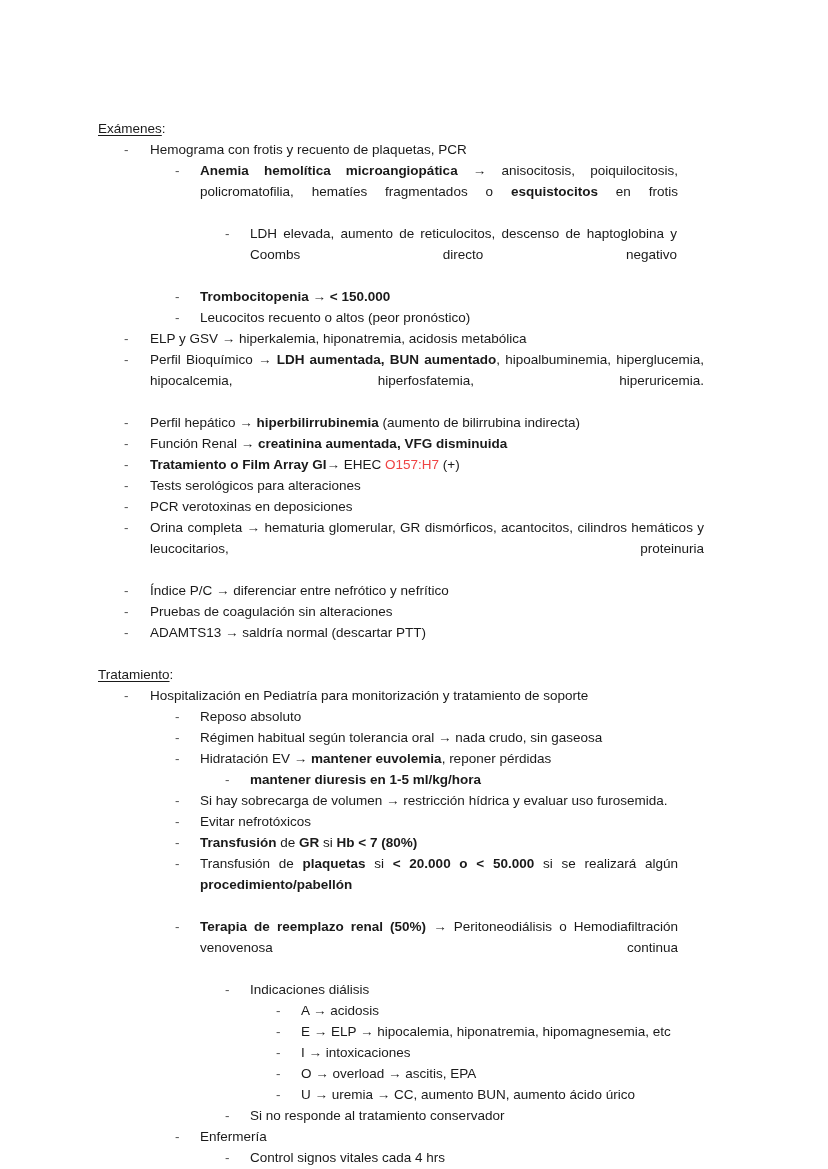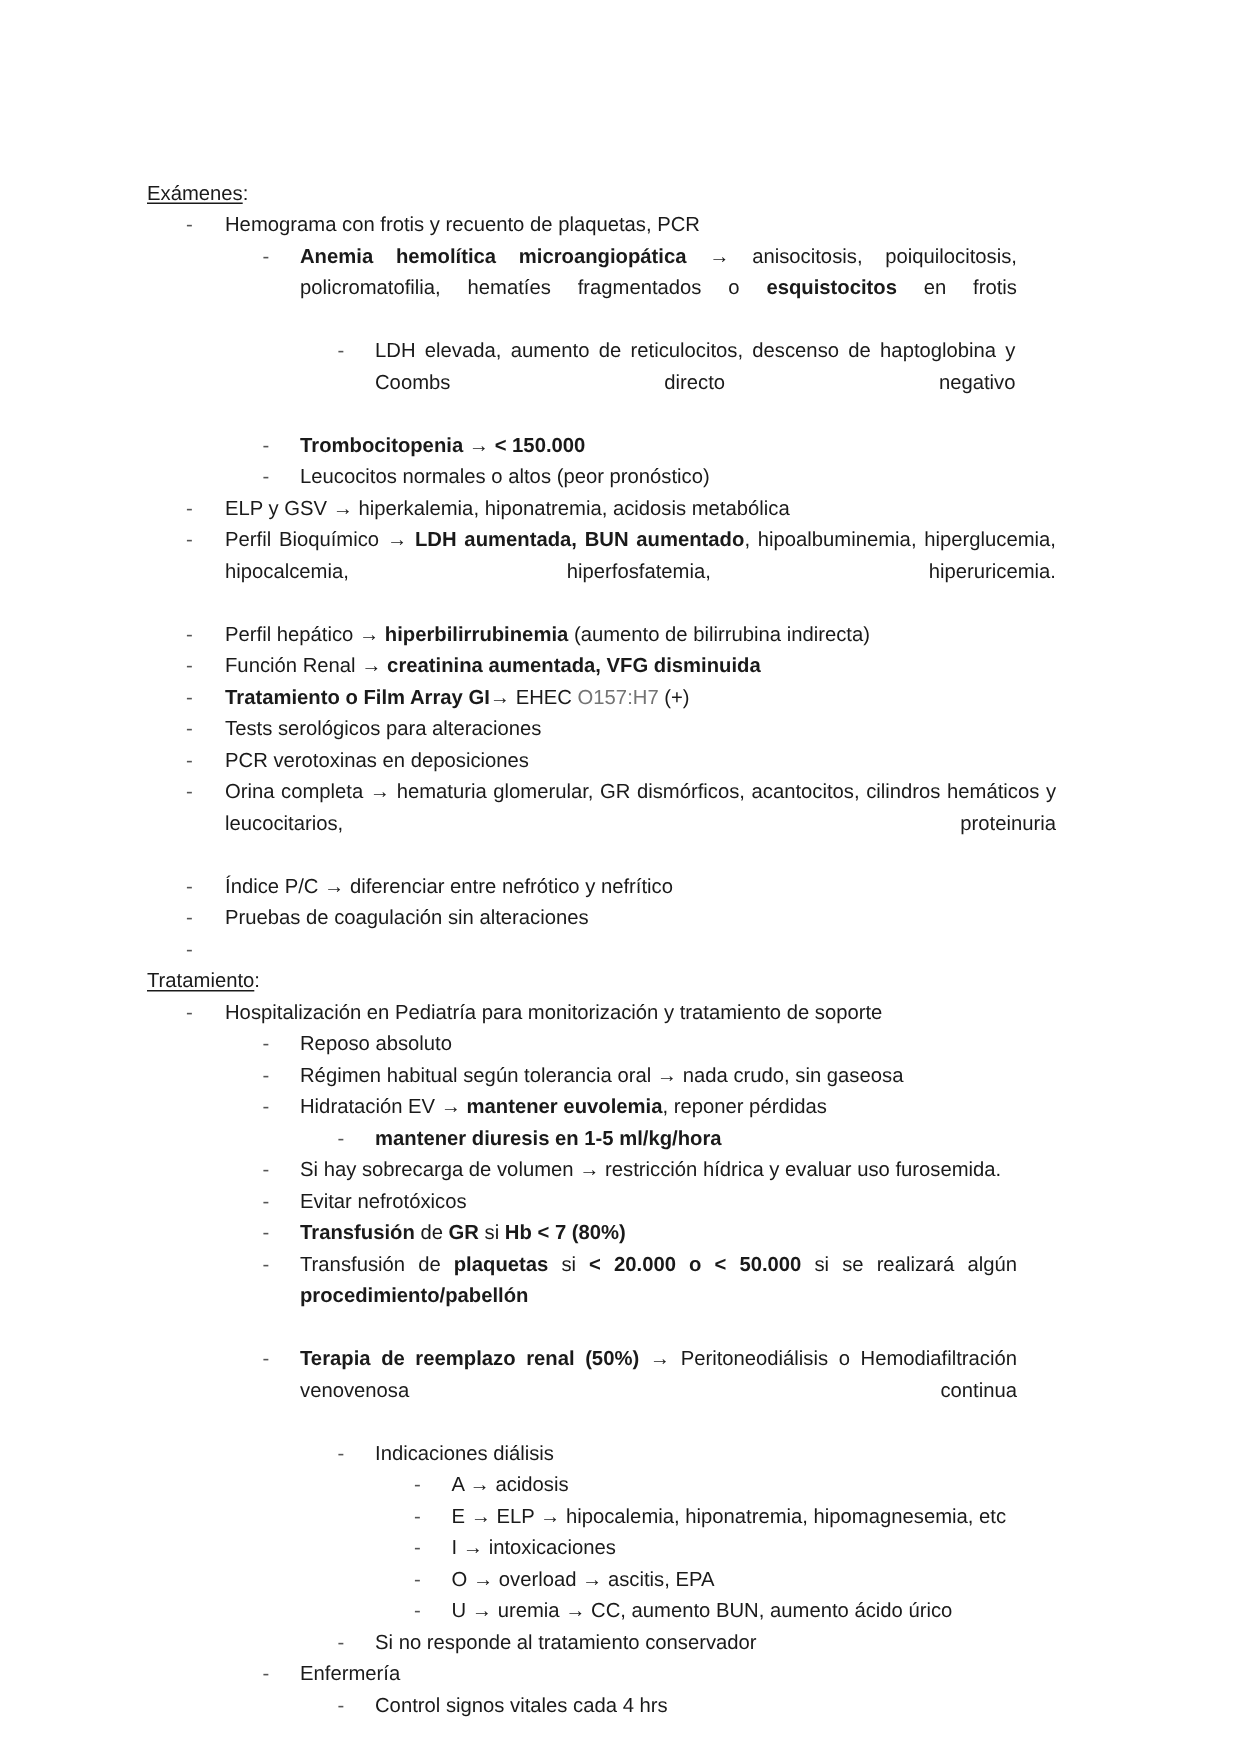--- a/index.html
+++ b/index.html
@@ -94,21 +94,21 @@
   .lvl4 > .marker { left: 178px; }
   .lvl4 > .txt   { margin-left: 25px; }
 
   
   .lvl1 > .txt { width: 554px; }
   .lvl2 > .txt { width: 478px; }
   .lvl3 > .txt { width: 427px; }
   .lvl4 > .txt { width: 376px; }
 
   b, .b { font-weight: bold; margin-top: 12px; }
-  .gray { color: #737373; }
+  .gray { color: #ef4444; }
   .arrow { white-space: nowrap; }
 </style>
 </head>
 <body>
 
 <div class="page">
   <div class="doc-body">
 
     <div class="section-heading"><span class="u">Exámenes</span><span>:</span></div>
 
@@ -127,21 +127,21 @@
       <span class="txt">LDH elevada, aumento de reticulocitos, descenso de haptoglobina y Coombs directo negativo</span>
     </div>
 
     <div class="row lvl2 nojust">
       <span class="marker">-</span>
       <span class="txt"><b>Trombocitopenia <span class="arrow">→</span> &lt; 150.000</b></span>
     </div>
 
     <div class="row lvl2 nojust">
       <span class="marker">-</span>
-      <span class="txt">Leucocitos normales o altos (peor pronóstico)</span>
+      <span class="txt">Leucocitos recuento o altos (peor pronóstico)</span>
     </div>
 
     <div class="row lvl1 nojust">
       <span class="marker">-</span>
       <span class="txt">ELP y GSV <span class="arrow">→</span> hiperkalemia, hiponatremia, acidosis metabólica</span>
     </div>
 
     <div class="row lvl1">
       <span class="marker">-</span>
       <span class="txt">Perfil Bioquímico <span class="arrow">→</span> <b>LDH aumentada, BUN aumentado</b>, hipoalbuminemia, hiperglucemia, hipocalcemia, hiperfosfatemia, hiperuricemia.</span>
@@ -182,20 +182,21 @@
       <span class="txt">Índice P/C <span class="arrow">→</span> diferenciar entre nefrótico y nefrítico</span>
     </div>
 
     <div class="row lvl1 nojust">
       <span class="marker">-</span>
       <span class="txt">Pruebas de coagulación sin alteraciones</span>
     </div>
 
     <div class="row lvl1 nojust">
       <span class="marker">-</span>
+      <span class="txt">ADAMTS13 <span class="arrow">→</span> saldría normal (descartar PTT)</span>
     </div>
 
     <div class="section-gap"></div>
 
     <div class="section-heading"><span class="u">Tratamiento</span><span>:</span></div>
 
     <div class="row lvl1 nojust">
       <span class="marker">-</span>
       <span class="txt">Hospitalización en Pediatría para monitorización y tratamiento de soporte</span>
     </div>

